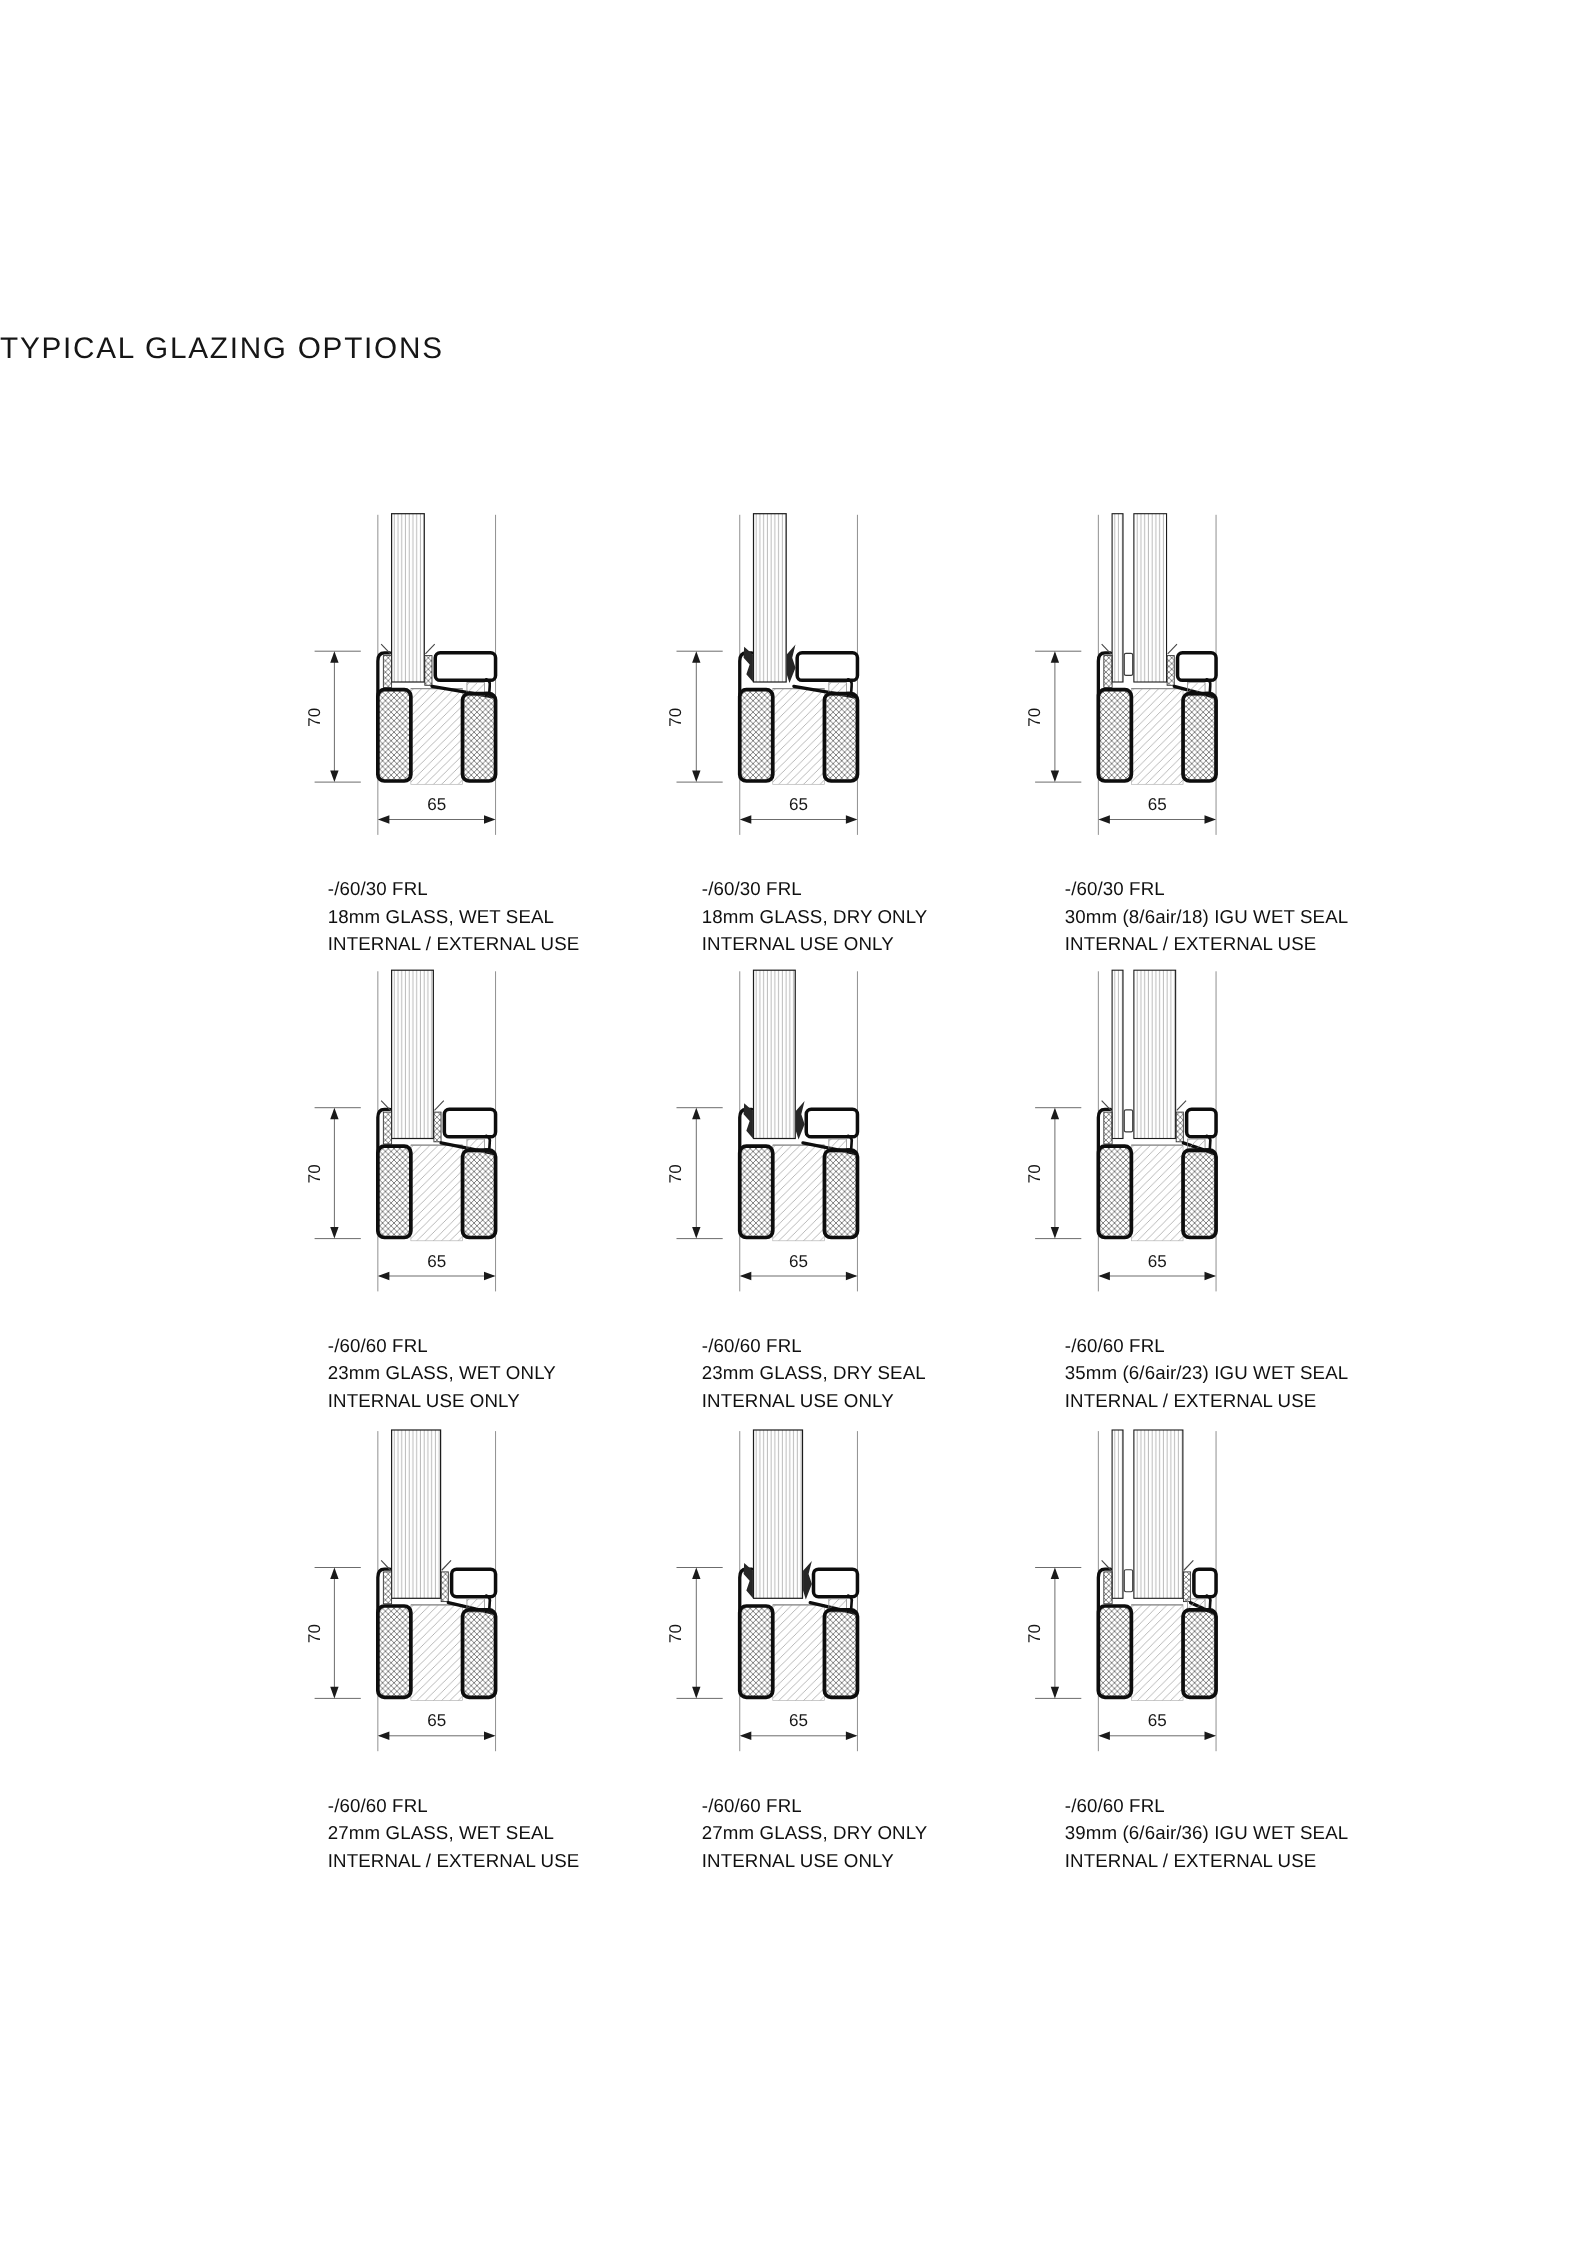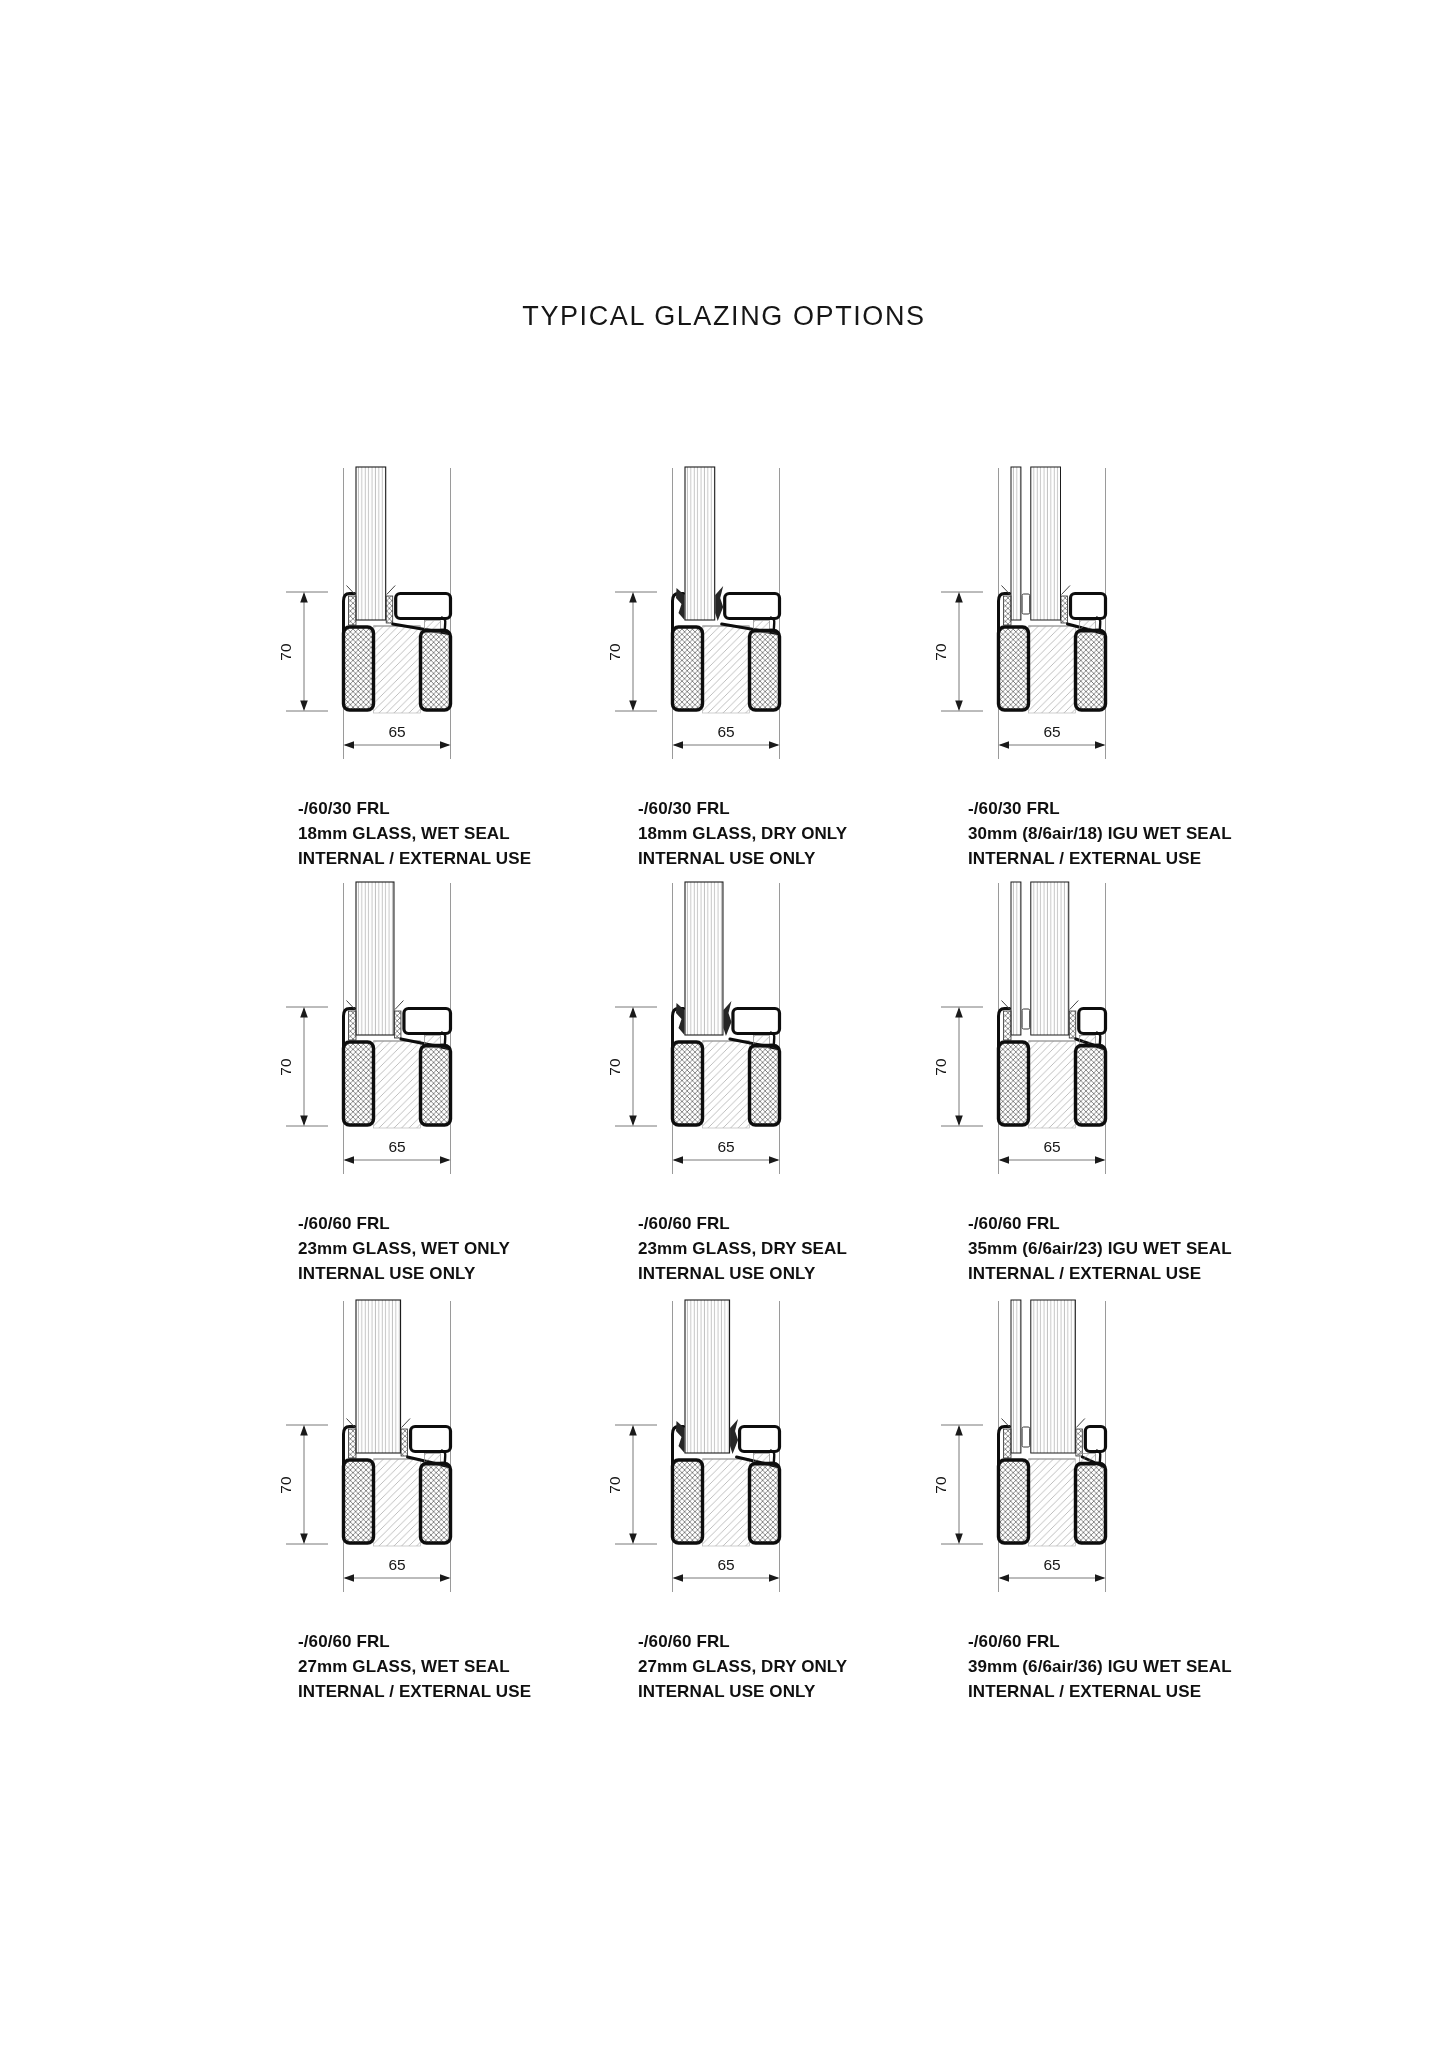--- a/index.html
+++ b/index.html
@@ -1,22 +1,22 @@
 <!DOCTYPE html>
 <html><head>
 <meta charset="utf-8">
 <style>
   html,body{margin:0;padding:0;background:#fff;}
   .page{position:relative;width:1448px;height:2048px;background:#ffffff;overflow:hidden;
         font-family:"Liberation Sans", sans-serif;}
-  .title{position:absolute;top:301px;left:0;width:100%;margin:0;text-align:center;
+  .title{position:absolute;top:301px;left:0;width:100%;margin:0;
          font-size:27px;font-weight:500;letter-spacing:1.6px;color:#161616;}
   .cell{position:absolute;width:270px;margin:0;}
   .drawing{width:270px;height:340px;display:block;}
-  .caption{margin:0;padding-top:1px;width:max-content;font-size:17px;font-weight:bold;
+  .caption{margin:0;padding-top:1px;width:max-content;font-size:17px;font-weight:normal;
            line-height:25px;color:#101010;white-space:nowrap;letter-spacing:0.1px;}
   .dimtext{font-family:"Liberation Sans", sans-serif;font-size:15.5px;fill:#161616;}
 </style>
 </head>
 <body>
 
 <div class="page">
   <h1 class="title">TYPICAL GLAZING OPTIONS</h1>
   <div id="cells">
       <figure class="cell" style="left: 262px; top: 455px;">

